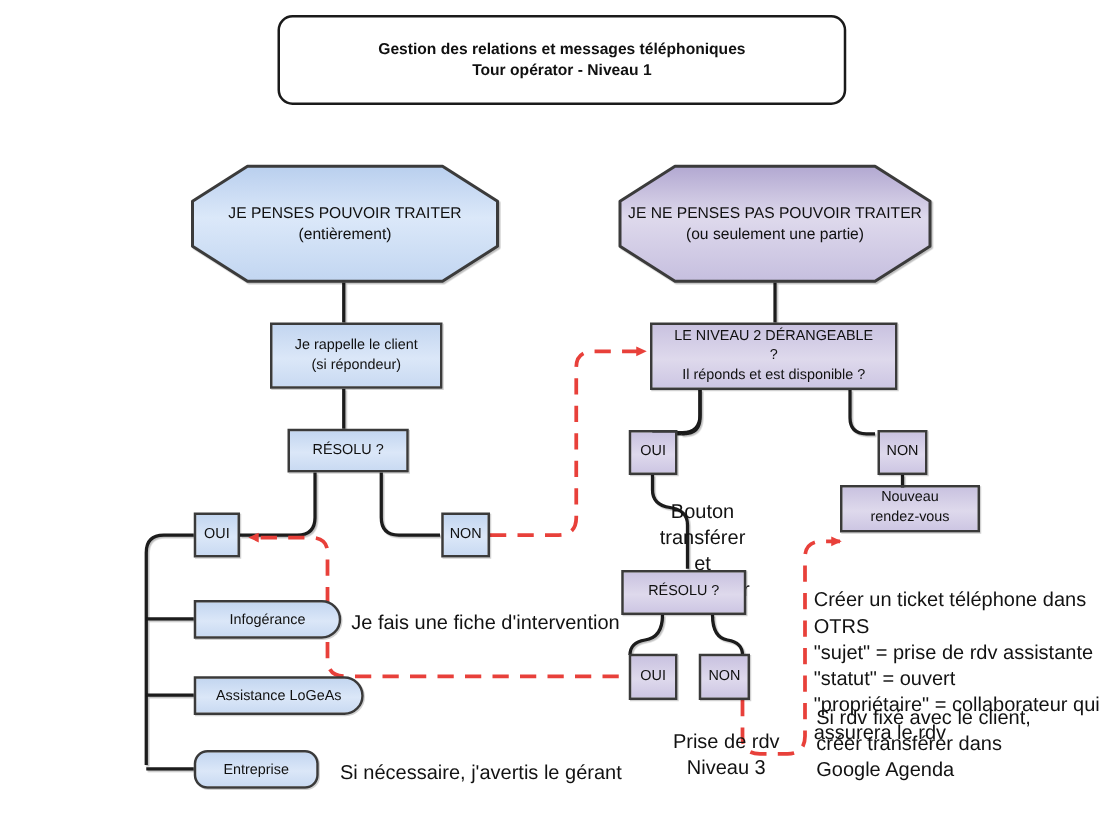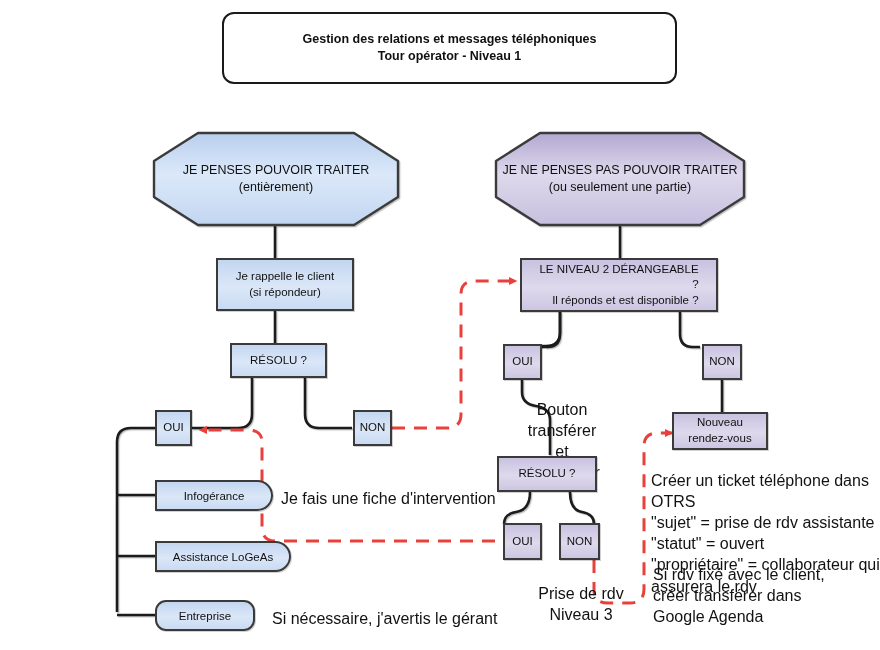--- a/index.html
+++ b/index.html
@@ -178,41 +178,41 @@
 
   <div class="node dbox" style="left:155px;top:541px;width:136px;height:31px;">
     <span>Assistance LoGeAs</span>
   </div>
 
   <div class="node dbox" style="left:155px;top:600px;width:100px;height:31px;border-radius:11px;">
     <span>Entreprise</span>
   </div>
   <div class="note" style="left:272px;top:608px;width:230px;">Si nécessaire, j'avertis le gérant</div>
 
-  <div class="node rect purple" style="left:520px;top:258px;width:198px;height:54px;text-align:right;">
+  <div class="node rect purple" style="left:520px;top:258px;width:198px;height:54px;">
     <div>
       <div>LE NIVEAU 2 DÉRANGEABLE</div>
       <div>?</div>
       <div>Il réponds et est disponible ?</div>
     </div>
   </div>
 
   <div class="node rect purple" style="left:503px;top:344px;width:39px;height:36px;">
     <span>OUI</span>
   </div>
 
   <div class="node rect purple" style="left:702px;top:344px;width:40px;height:36px;">
     <span>NON</span>
   </div>
 
   <div class="note center" style="left:517px;top:399px;width:90px;">Bouton
 transférer
 et raccrocher</div>
 
-  <div class="node rect purple" style="left:672px;top:412px;width:96px;height:38px;">
+  <div class="node rect purple" style="left:672px;top:388px;width:112px;height:38px;">
     <div>
       <div>Nouveau</div>
       <div>rendez-vous</div>
     </div>
   </div>
 
   <div class="node rect purple" style="left:497px;top:456px;width:100px;height:36px;">
     <span>RÉSOLU ?</span>
   </div>
 

